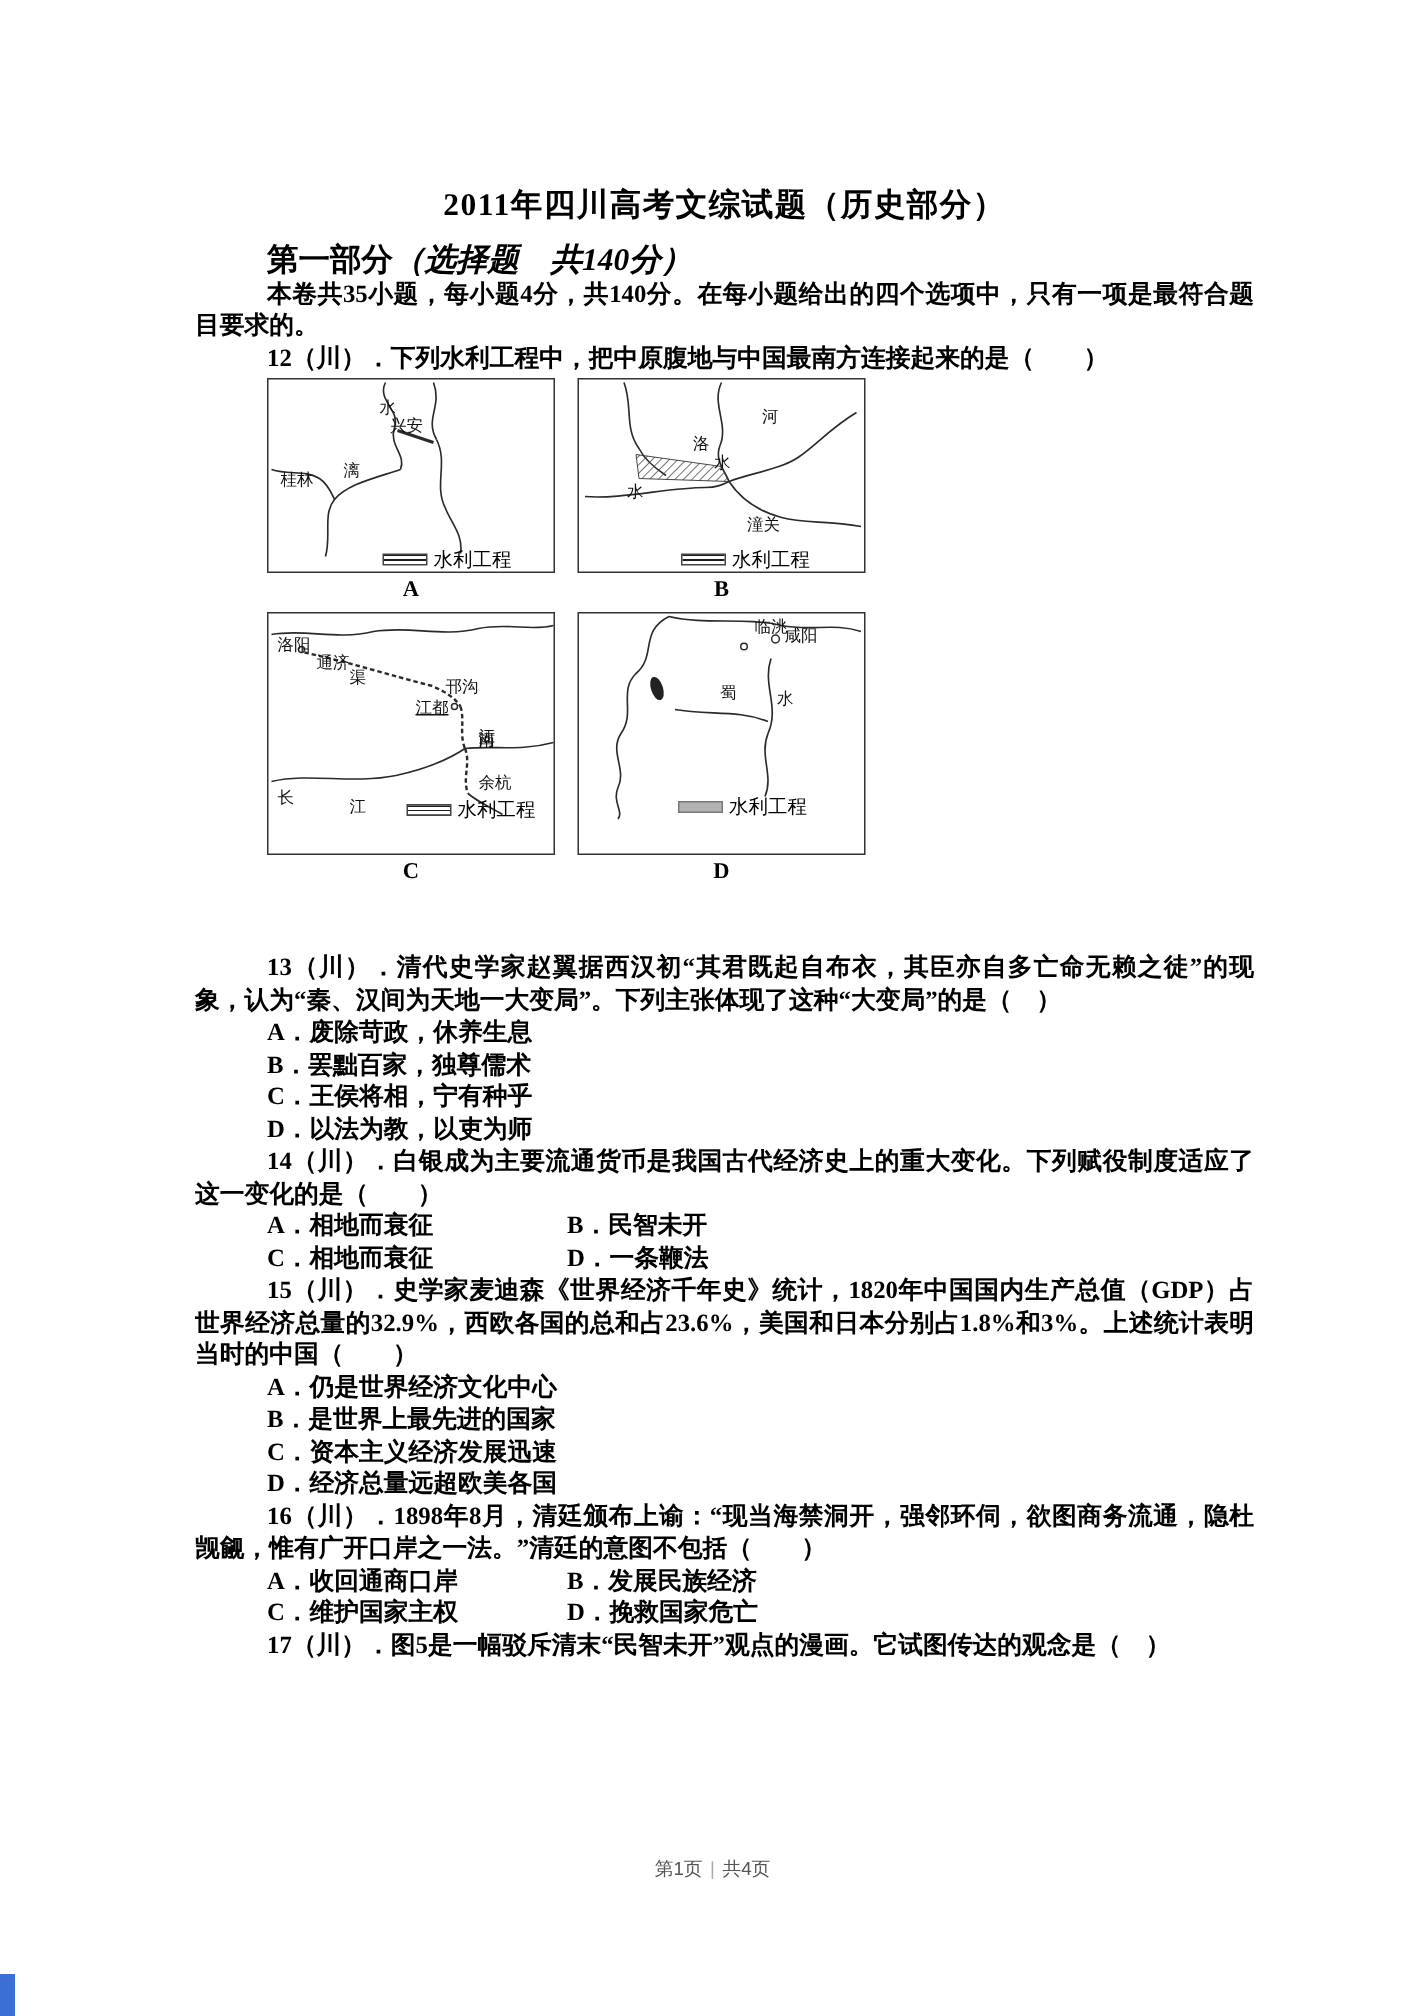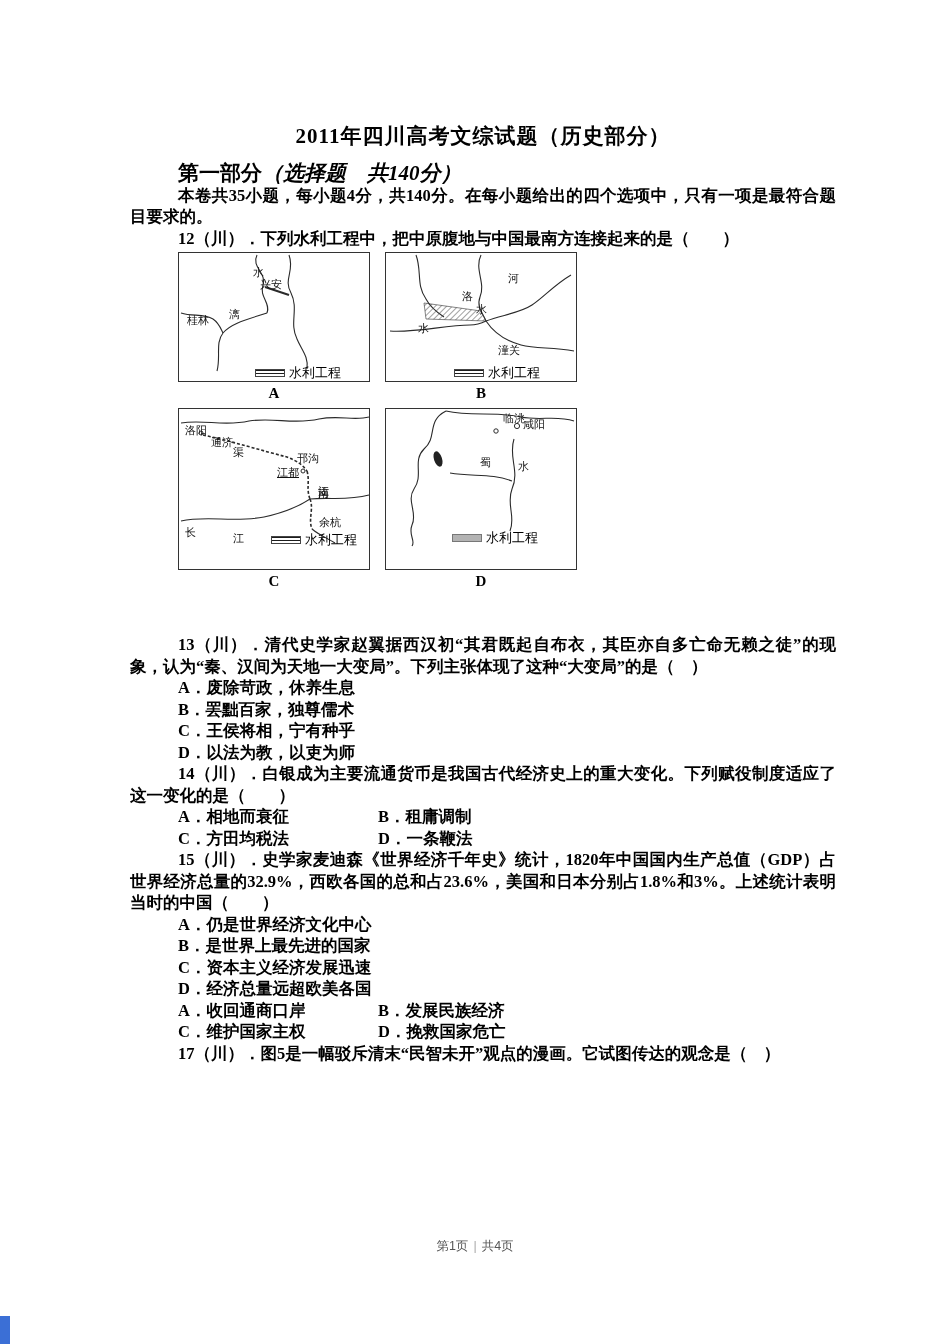--- a/index.html
+++ b/index.html
@@ -247,33 +247,34 @@
     <section class="question q13">
       <p class="para">13（川）．清代史学家赵翼据西汉初“其君既起自布衣，其臣亦自多亡命无赖之徒”的现象，认为“秦、汉间为天地一大变局”。下列主张体现了这种“大变局”的是（　）</p>
       <p class="option">A．废除苛政，休养生息</p>
       <p class="option">B．罢黜百家，独尊儒术</p>
       <p class="option">C．王侯将相，宁有种乎</p>
       <p class="option">D．以法为教，以吏为师</p>
     </section>
 
     <section class="question">
       <p class="para">14（川）．白银成为主要流通货币是我国古代经济史上的重大变化。下列赋役制度适应了这一变化的是（　　）</p>
-      <p class="option-row"><span class="col1">A．相地而衰征</span><span>B．租庸调制</span></p>
-      <p class="option-row"><span class="col1">C．方田均税法</span><span>D．一条鞭法</span></p>
+      <p class="option-row"><span class="col1">A．相地而衰征</span><span>B．民智未开</span></p>
+      <p class="option-row"><span class="col1">C．相地而衰征</span><span>D．一条鞭法</span></p>
     </section>
 
     <section class="question">
       <p class="para">15（川）．史学家麦迪森《世界经济千年史》统计，1820年中国国内生产总值（GDP）占世界经济总量的32.9%，西欧各国的总和占23.6%，美国和日本分别占1.8%和3%。上述统计表明当时的中国（　　）</p>
       <p class="option">A．仍是世界经济文化中心</p>
       <p class="option">B．是世界上最先进的国家</p>
       <p class="option">C．资本主义经济发展迅速</p>
       <p class="option">D．经济总量远超欧美各国</p>
     </section>
 
     <section class="question">
+      <p class="para">16（川）．1898年8月，清廷颁布上谕：“现当海禁洞开，强邻环伺，欲图商务流通，隐杜觊觎，惟有广开口岸之一法。”清廷的意图不包括（　　）</p>
       <p class="option-row"><span class="col1">A．收回通商口岸</span><span>B．发展民族经济</span></p>
       <p class="option-row"><span class="col1">C．维护国家主权</span><span>D．挽救国家危亡</span></p>
     </section>
 
     <section class="question">
       <p class="para">17（川）．图5是一幅驳斥清末“民智未开”观点的漫画。它试图传达的观念是（　）</p>
     </section>
 
   </div>
 

